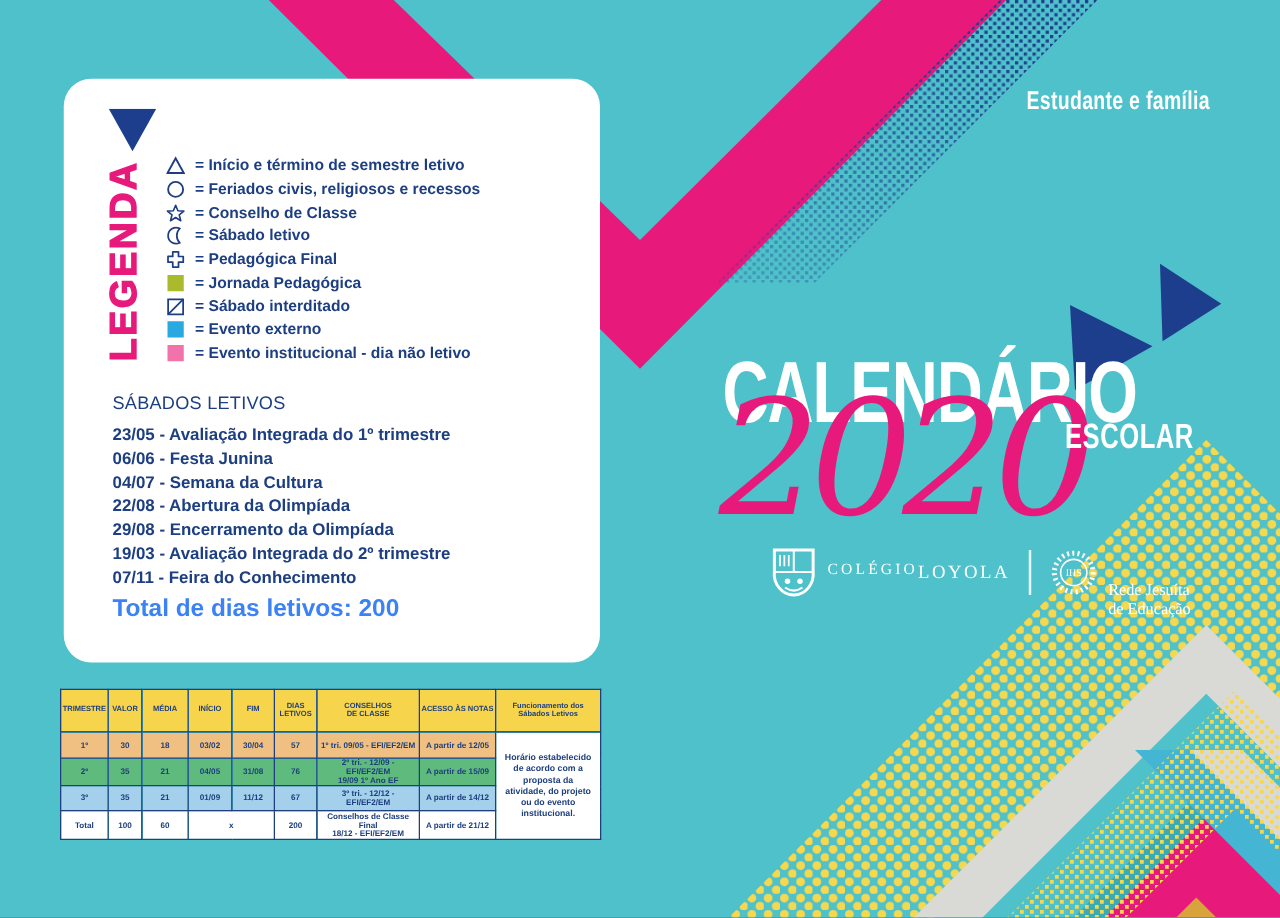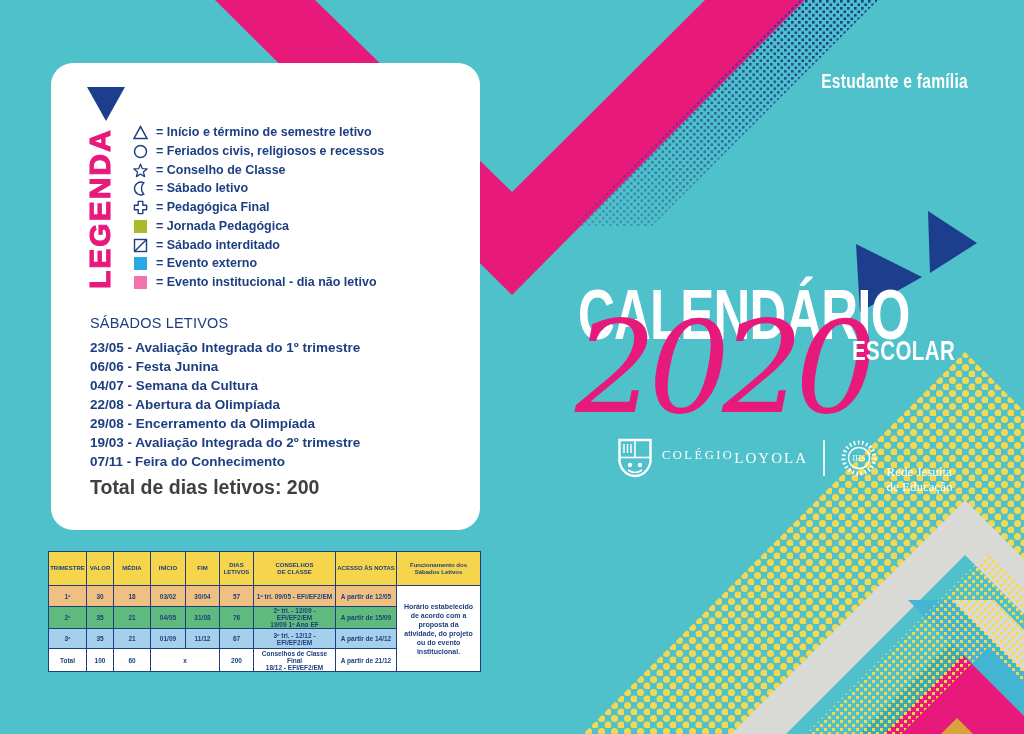--- a/index.html
+++ b/index.html
@@ -38,21 +38,21 @@
            -webkit-text-stroke:1.1px #e71a7c;}
   .legend-list{position:absolute;left:82px;top:62px;}
   .legend-item{display:flex;gap:8px;height:18.75px;}
   .legend-item .lab{color:#1d3f82;font-size:12.5px;font-weight:bold;white-space:nowrap;}
   .sw{width:13px;height:13px;margin:1px;}
   .sw-olive{background:#a9ba2c;} .sw-sky{background:#29a9e1;} .sw-rose{background:#f173a9;}
 
   .sabados{position:absolute;left:39px;top:252px;color:#1d3f82;}
   .sabados h3{margin:0 0 7px 0;font-size:14.5px;font-weight:normal;letter-spacing:.2px;}
   .sabados .line{font-size:13.5px;font-weight:bold;line-height:19px;white-space:nowrap;}
-  .total-line{position:absolute;left:39px;top:413px;color:#404040;font-size:19.5px;font-weight:bold;}
+  .total-line{position:absolute;left:39px;top:413px;color:#3b82f6;font-size:19.5px;font-weight:bold;}
 
   
   .tbl-wrap{position:absolute;left:48px;top:551px;z-index:3;}
   table{border-collapse:collapse;table-layout:fixed;width:432px;}
   td,th{border:1px solid #1d3f7d;color:#1d3f7d;text-align:center;vertical-align:middle;
         padding:0 1px;overflow:hidden;}
   th{background:#f6d44c;font-size:6px;line-height:7px;font-weight:bold;height:33px;white-space:pre-line;}
   td{font-size:6.5px;line-height:7px;font-weight:bold;white-space:pre-line;}
   tr.r1 td{background:#f0c083;height:20px;}
   tr.r2 td{background:#5fbb7d;height:20px;}

